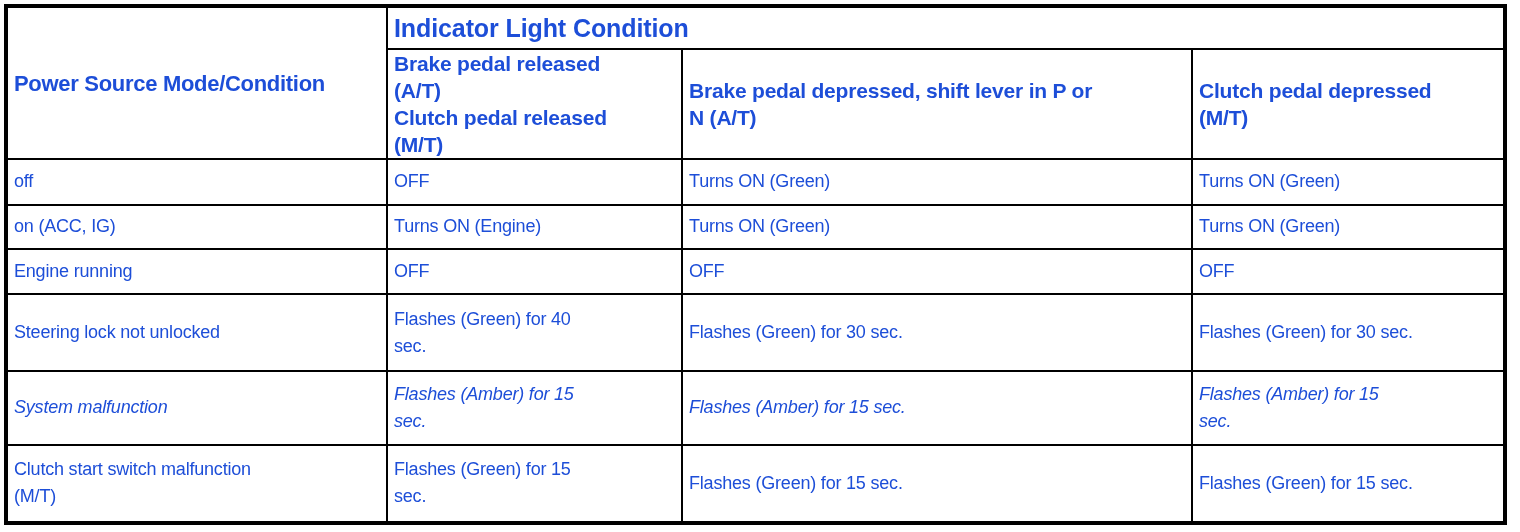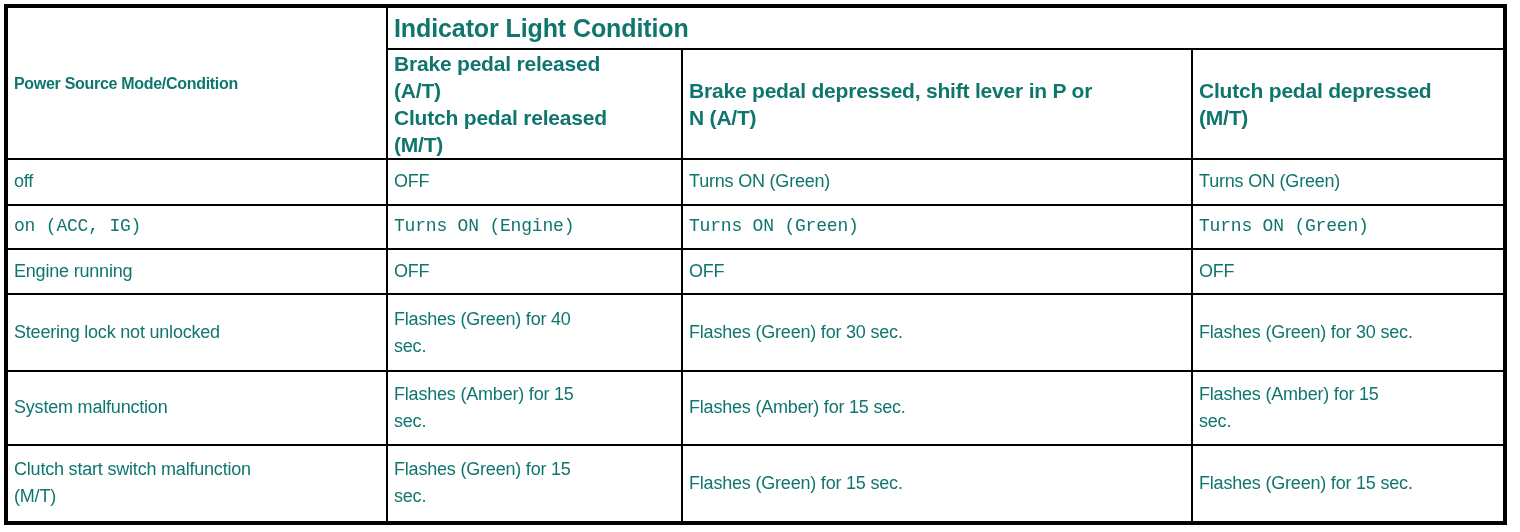--- a/index.html
+++ b/index.html
@@ -29,21 +29,21 @@
     border: 4px solid #000000;
     box-sizing: border-box;
     background: #ffffff;
   }
   table.spec-table td,
   table.spec-table th {
     border: 2px solid #000000;
     padding: 0 6px;
     vertical-align: middle;
     text-align: left;
-    color: #0f766e;
+    color: #1d4ed8;
     box-sizing: border-box;
     overflow: hidden;
   }
   
   col.c1 { width: 381px; }
   col.c2 { width: 295px; }
   col.c3 { width: 510px; }
   col.c4 { width: 313px; }
 
   
@@ -60,21 +60,21 @@
     font-weight: bold;
     font-size: 21px;
     line-height: 27px;
     letter-spacing: -0.2px;
     font-stretch: condensed;
     padding-top: 2px;
     padding-bottom: 2px;
   }
   th.row-axis-header {
     font-weight: bold;
-    font-size: 16px;
+    font-size: 22px;
     line-height: 27px;
     letter-spacing: -0.3px;
     font-stretch: condensed;
   }
   th.col-header .hdr-line {
     display: block;
     white-space: nowrap;
   }
 
   
@@ -82,24 +82,24 @@
     font-weight: normal;
     font-size: 18px;
     line-height: 27px;
     letter-spacing: -0.2px;
     font-stretch: condensed;
   }
   td.cell.rowlabel { }
   td.cell .txt { display: block; }
 
   tr.r-off       { height: 43px; }
-  tr.r-on        { height: 42px; font-family: Liberation Mono, monospace; }
+  tr.r-on        { height: 42px; }
   tr.r-engine    { height: 43px; }
   tr.r-steer     { height: 72px; margin-left: 20px; }
-  tr.r-sysmal    { height: 70px; }
+  tr.r-sysmal    { height: 70px; font-style: italic; }
   tr.r-clutchsw  { height: 74px; }
 </style>
 </head>
 <body>
 
 <div id="table-wrap">
   <table class="spec-table">
     <colgroup>
       <col class="c1">
         <col class="c2">

